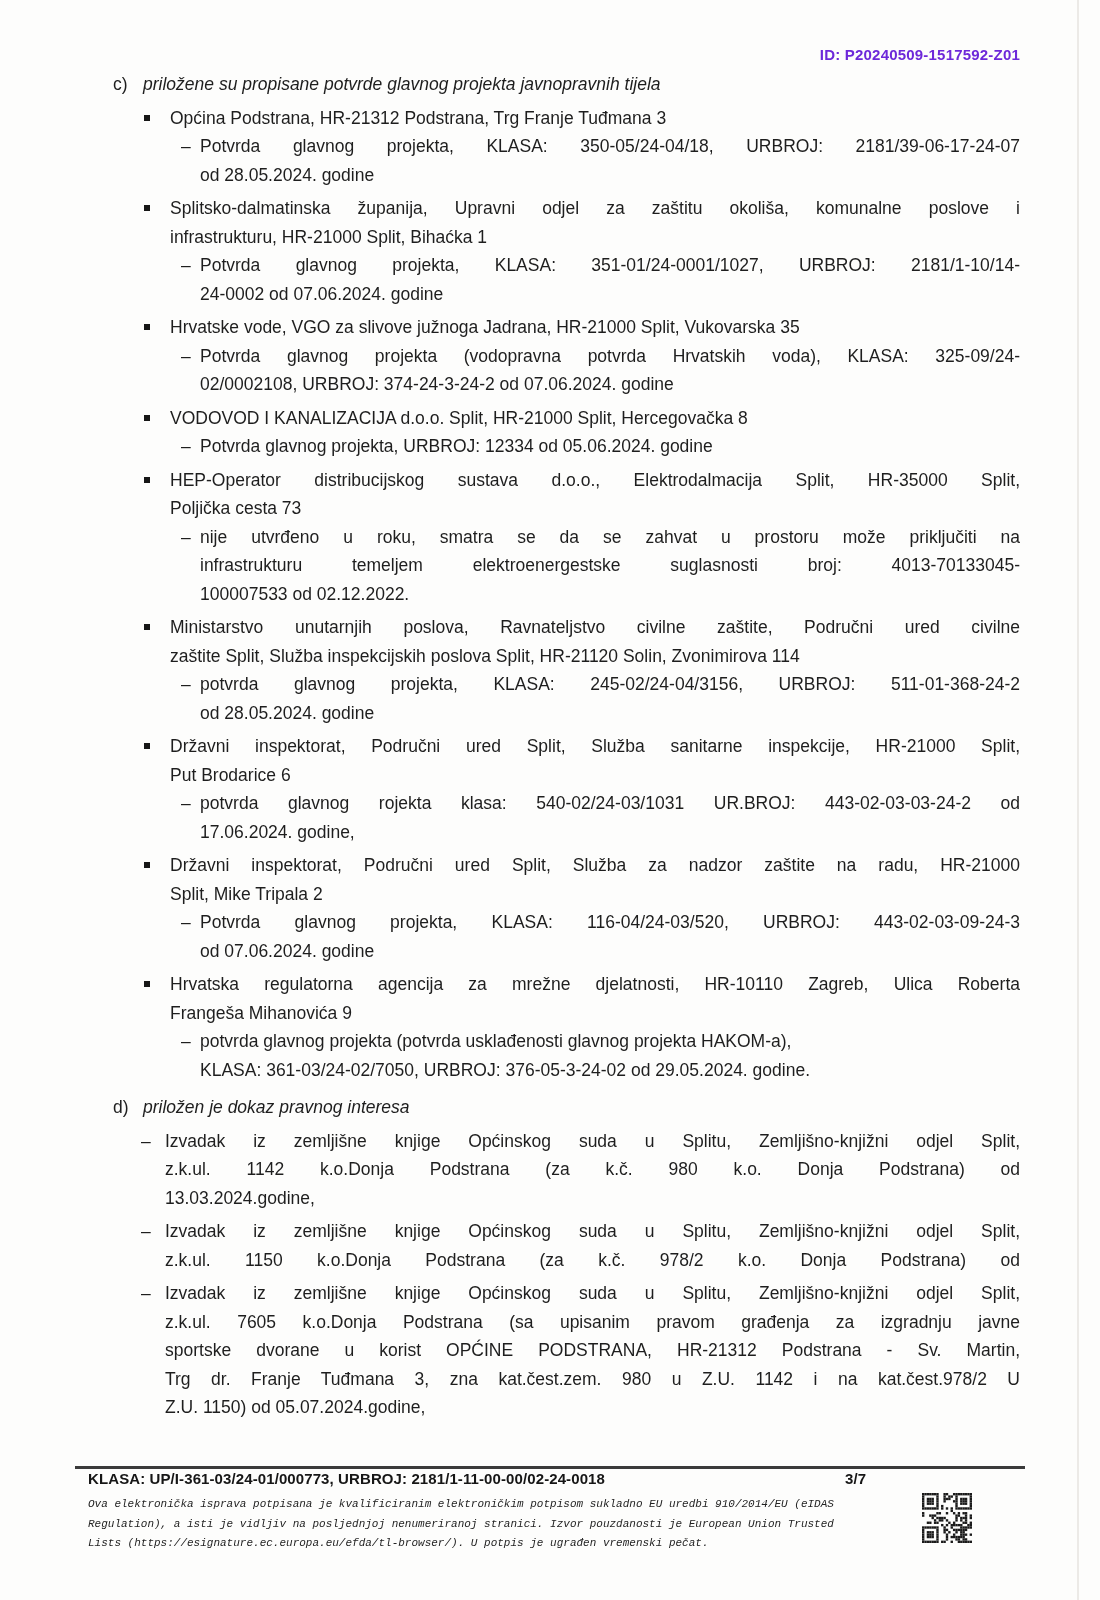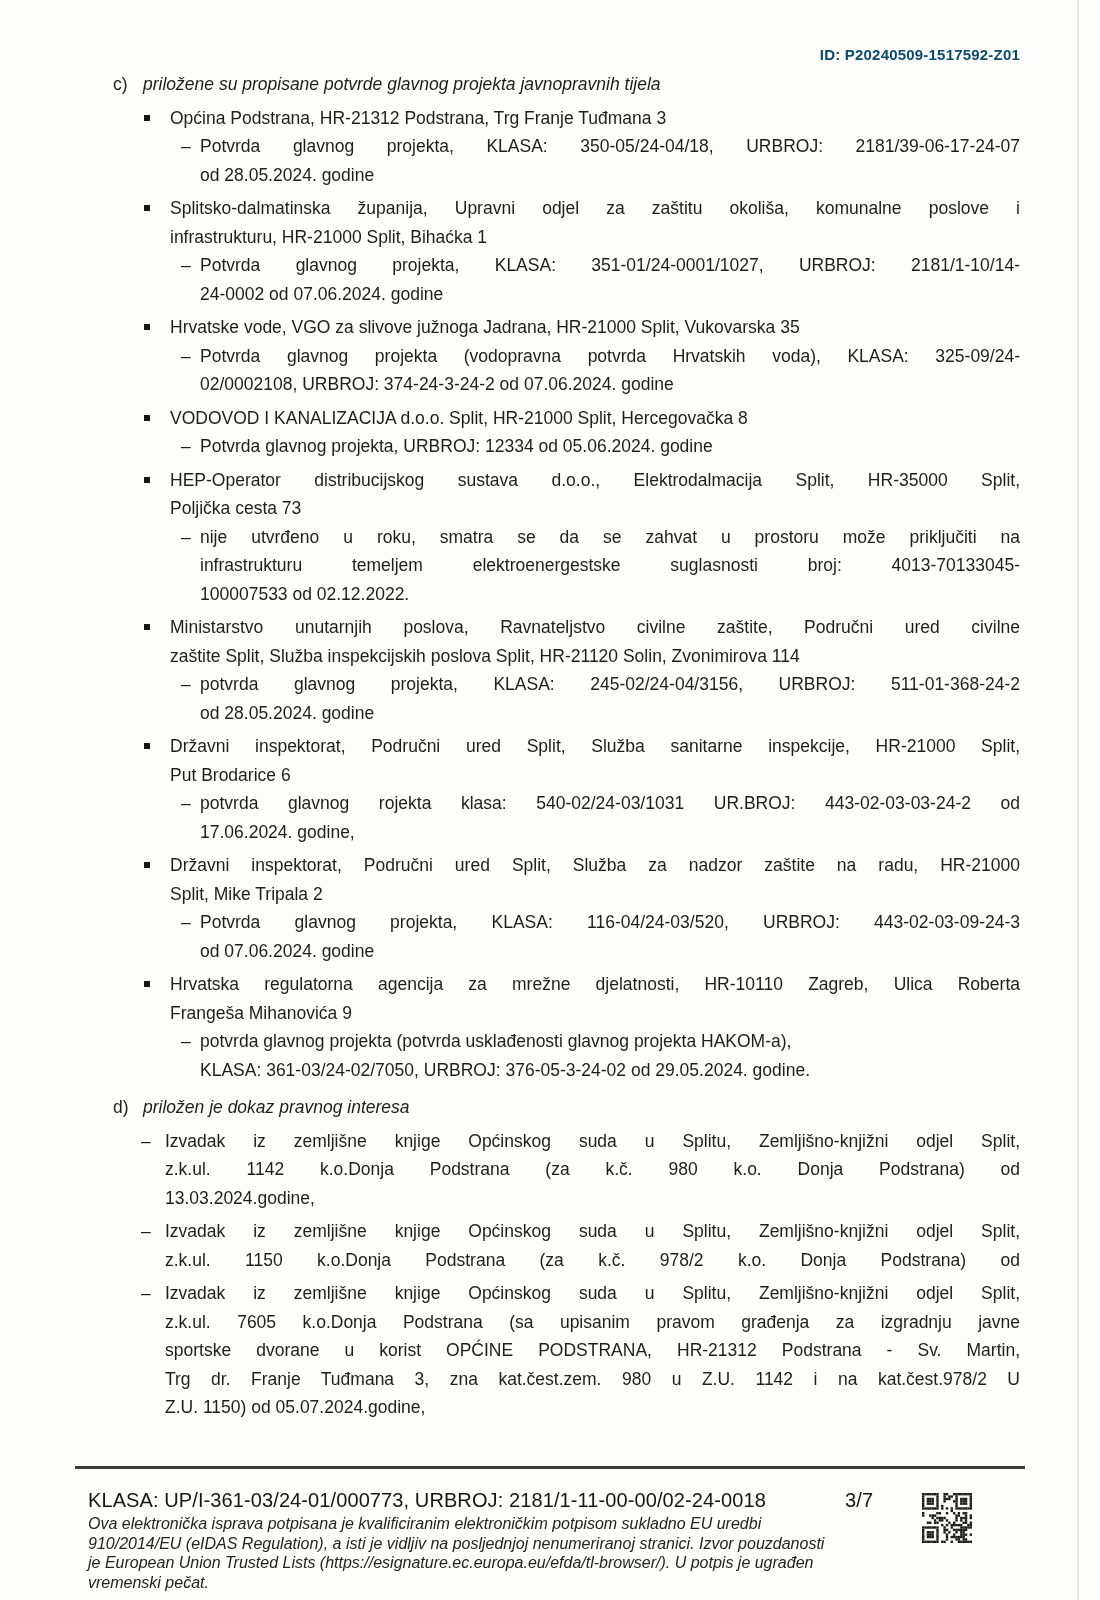--- a/index.html
+++ b/index.html
@@ -5,21 +5,21 @@
   html,body { margin:0; padding:0; background:#fff; }
   .page {
     position:relative; width:1100px; height:1600px;
     background:#fdfdfc; overflow:hidden;
     font-family:"Liberation Sans","DejaVu Sans",sans-serif;
     color:#1e1e1e;
   }
   .scan-edge { position:absolute; right:21px; top:0; bottom:0; width:2px; background:#eceae7; }
   .doc-id {
     position:absolute; top:46px; right:80px;
-    font-size:15px; font-weight:bold; letter-spacing:.2px; color:#0c4a6e;
+    font-size:15px; font-weight:bold; letter-spacing:.2px; color:#6d28d9;
   }
   .content {
     position:absolute; top:70px; left:113px; width:907px;
     font-size:17.5px; line-height:28.5px;
   }
   .sec-head { display:flex; }
   .sec-label { flex:0 0 30px; }
   .sec-title { flex:1;font-style:italic; }
   .line { min-height:28.5px; }
   .line.stretch { text-align:justify; text-align-last:justify; }
@@ -32,27 +32,27 @@
   .note { position:relative; padding-left:30px; }
   .dash-marker { position:absolute; left:11px; top:0; color:#1e1e1e; }
   .d-item { padding-left:52px; }
   .d-item > .dash-marker { left:28px; }
   .sec-d { margin-top:9px; }
   .footer {
     position:absolute; top:1466px; left:75px; width:950px;
     border-top:3px solid #3b3b3b; color:#161616;
   }
   .klasa-row {
-    position:relative; margin-top:20px; padding-left:13px;
-    font-size:20px; font-weight:normal; letter-spacing:.1px;
+    position:relative; margin-top:1px; padding-left:13px;
+    font-size:15px; font-weight:bold; letter-spacing:.1px;
   }
   .page-num { position:absolute; left:770px; top:0; }
   .legal {
-    margin-top:2px; padding-left:13px; width:750px;
-    font-size:16px; font-style:italic; line-height:19.5px; color:#232323;
+    margin-top:8px; padding-left:13px; width:750px;
+    font-size:11px; font-style:italic; line-height:19.5px; color:#232323;font-family:Liberation Mono, monospace;
   }
   .qr { position:absolute; left:847px; top:24px; width:50px; height:50px; }
 </style>
 </head>
 <body>
 
 <div class="page">
   <div class="scan-edge"></div>
 
   <div class="doc-id">ID: P20240509-1517592-Z01</div>

